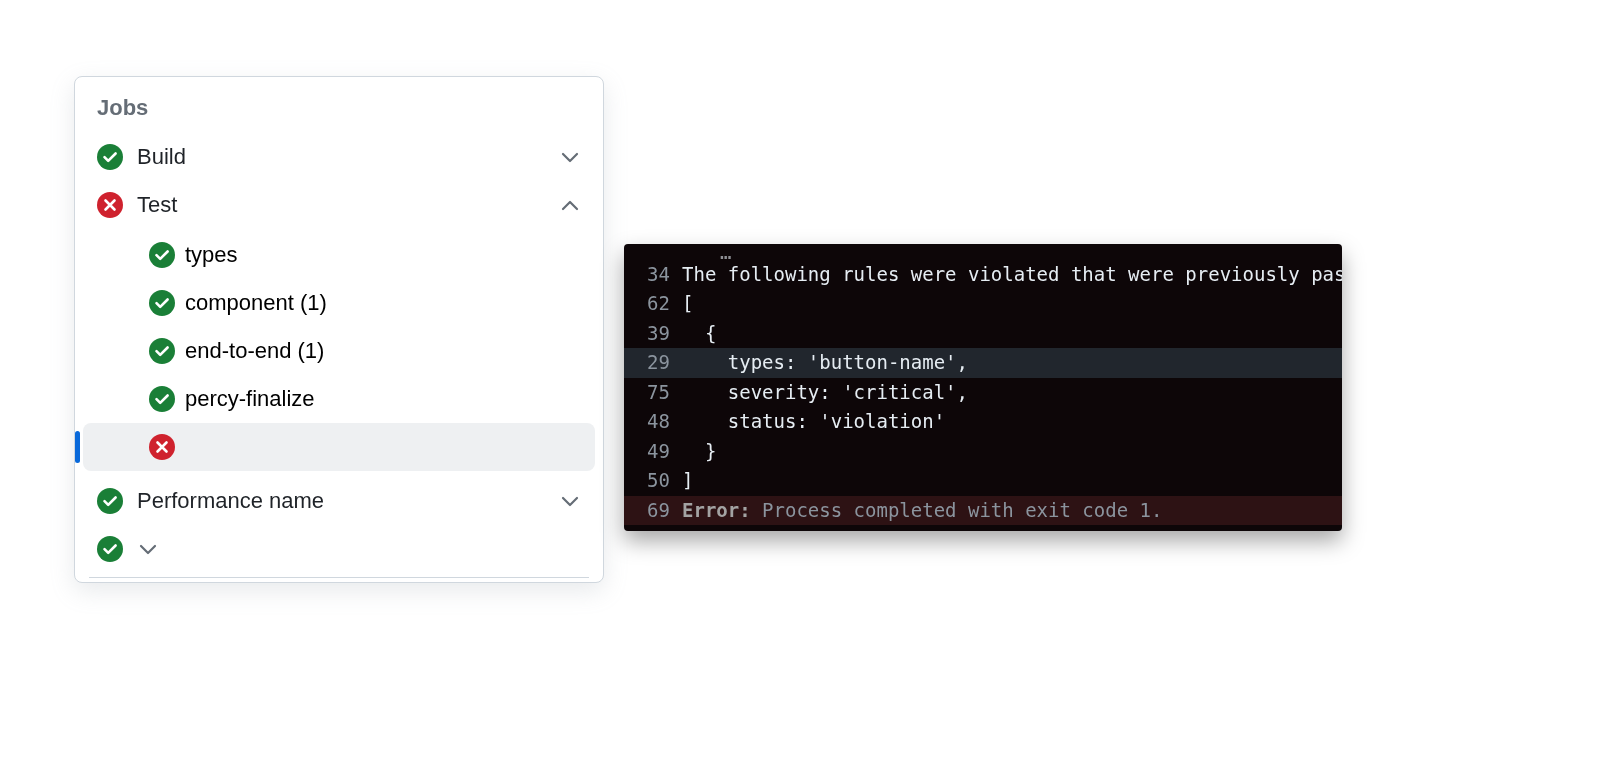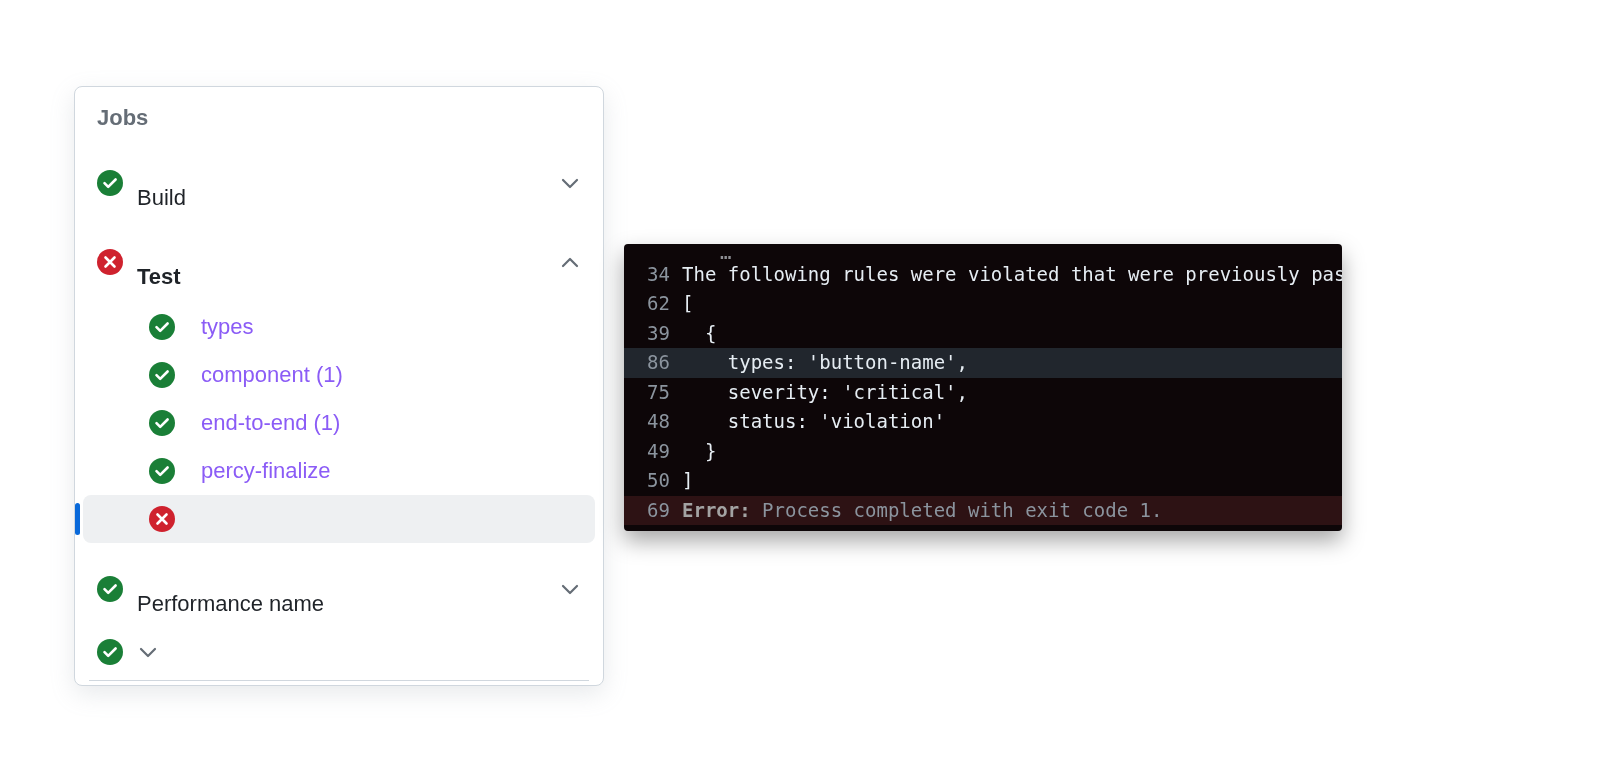--- a/index.html
+++ b/index.html
@@ -8,21 +8,21 @@
       background: #fff;
       width: 1600px;
       height: 784px;
       position: relative;
     }
 
     
     .jobs-panel {
       position: absolute;
       left: 74px;
-      top: 86px;
+      top: 76px;
       width: 530px;
       background: #fff;
       border: 1px solid #d0d7de;
       border-radius: 8px;
       box-shadow: 0 8px 24px rgba(140,149,159,.2);
       padding: 8px 0 4px 0;
     }
     .jobs-title {
       font-size: 22px;
       font-weight: 600;
@@ -31,35 +31,35 @@
     }
     .job-row {
       display: flex;
       align-items: center;
       gap: 14px;
       padding: 11px 22px;
       font-size: 22px;
       color: #1f2328;
       cursor: pointer;
     }
-    .job-row .label { flex: 1; margin-top: 31px; }
-    .job-row.bold .label { font-weight: 700; }
+    .job-row .label { flex: 1; }
+    .job-row.bold .label { font-weight: 400; }
     .chevron {
       width: 22px; height: 22px;
       color: #656d76;
       display:flex;align-items:center;justify-content:center;
     }
     .sub-list { padding: 2px 0 6px 0; }
     .sub-row {
       display: flex;
       align-items: center;
-      gap: 26px;
+      gap: 10px;
       padding: 11px 22px 11px 66px;
       font-size: 22px;
-      color: #8b5cf6;
+      color: #000000;
       cursor: pointer;
       border-radius: 8px;
       margin: 0 8px;
       position: relative;
     }
     .sub-row.selected {
       background: #eef0f2;
     }
     .sub-row.selected::before {
       content: "";
@@ -234,21 +234,21 @@
       </div>
       <div class="log-line">
         <span class="num">62</span>
         <span class="txt">[</span>
       </div>
       <div class="log-line">
         <span class="num">39</span>
         <span class="txt">  {</span>
       </div>
       <div class="log-line hl">
-        <span class="num">86</span>
+        <span class="num">29</span>
         <span class="txt">    types: 'button-name',</span>
       </div>
       <div class="log-line">
         <span class="num">75</span>
         <span class="txt">    severity: 'critical',</span>
       </div>
       <div class="log-line">
         <span class="num">48</span>
         <span class="txt">    status: 'violation'</span>
       </div>

